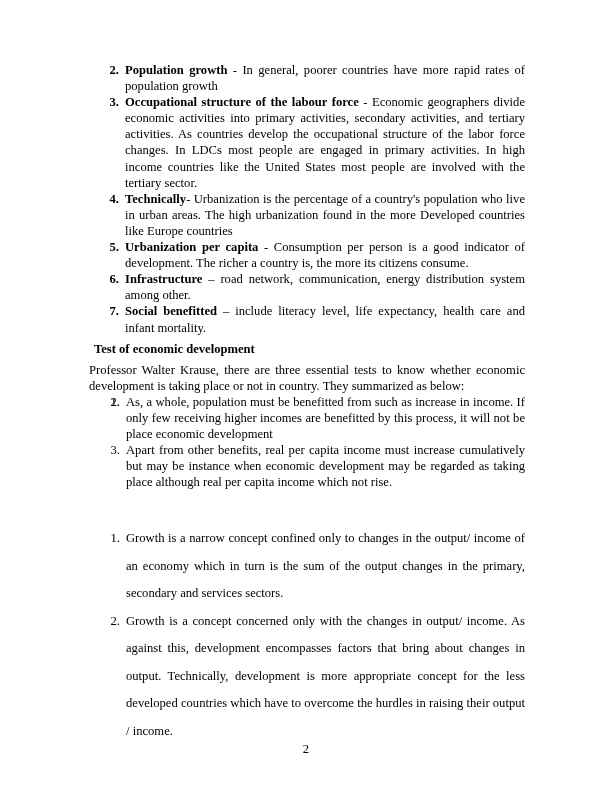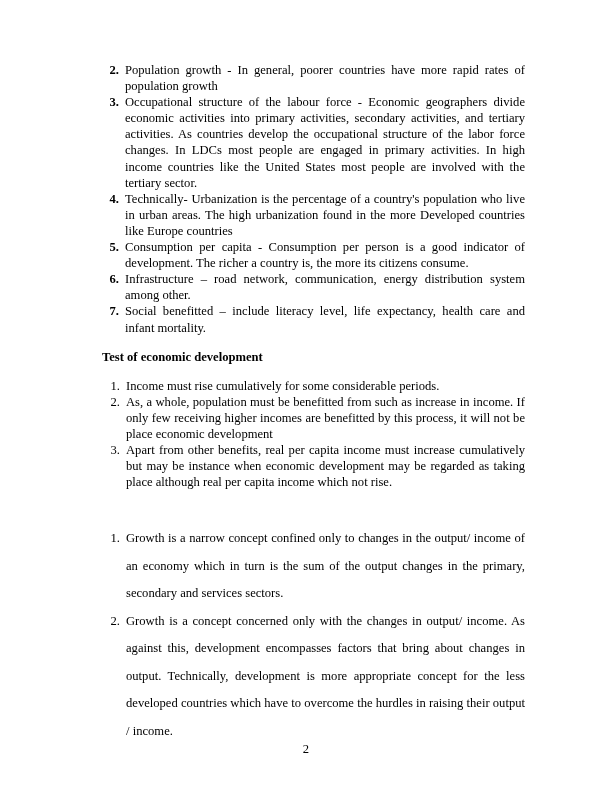--- a/index.html
+++ b/index.html
@@ -40,21 +40,21 @@
     text-justify: inter-word;
     margin: 0;
     hyphens: none;
   }
 
   .heading {
     font-size: 12.6px;
     line-height: 16.1px;
     font-weight: bold;
     text-align: left;
-    margin: 13px;
+    margin: 5px;
   }
 
   
   ol.tight-list {
     list-style: none;
     margin: 0;
     padding: 0;
   }
   ol.tight-list > li {
     position: relative;
@@ -69,21 +69,21 @@
     position: absolute;
     left: 18px;
     top: 0;
     font-weight: bold;
     text-align: right;
     width: 12px;
     font-size: 12.6px;
     line-height: 16.1px;
   }
   ol.tight-list > li .term {
-    font-weight: normal;
+    font-weight: bold;
   }
 
   
   ol.test-list {
     list-style: none;
     margin: 0;
     padding: 0;
   }
   ol.test-list > li {
     position: relative;
@@ -168,39 +168,40 @@
 
       <li>
         <span class="num">3.</span><span class="term">Occupational structure of the labour force</span><span> - </span><span>Economic geographers divide economic activities into primary activities, secondary activities, and tertiary activities. As countries develop the occupational structure of the labor force changes. In LDCs most people are engaged in primary activities. In high income countries like the United States most people are involved with the tertiary sector.</span>
       </li>
 
       <li>
         <span class="num">4.</span><span class="term">Technically</span><span>- </span><span>Urbanization is the percentage of a country's population who live in urban areas. The high urbanization found in the more Developed countries like Europe countries</span>
       </li>
 
       <li>
-        <span class="num">5.</span><span class="term">Consumption per capita</span><span> - </span><span>Consumption per person is a good indicator of development. The richer a country is, the more its citizens consume.</span>
+        <span class="num">5.</span><span class="term">Urbanization per capita</span><span> - </span><span>Consumption per person is a good indicator of development. The richer a country is, the more its citizens consume.</span>
       </li>
 
       <li>
         <span class="num">6.</span><span class="term">Infrastructure</span><span> – </span><span>road network, communication, energy distribution system among other.</span>
       </li>
 
       <li>
         <span class="num">7.</span><span class="term">Social benefitted</span><span> – </span><span>include literacy level, life expectancy, health care and infant mortality.</span>
       </li>
 
     </ol>
 
     <p class="heading">Test of economic development</p>
 
+    <p class="para">Professor Walter Krause, there are three essential tests to know whether economic development is taking place or not in country. They summarized as below:</p>
 
     <ol class="test-list">
       <li>
-        <span class="num">1.</span><span>Income must rise cumulatively for some considerable periods.</span>
+        <span class="num">1.</span>
       </li>
       <li>
         <span class="num">2.</span><span>As, a whole, population must be benefitted from such as increase in income. If only few receiving higher incomes are benefitted by this process, it will not be place economic development</span>
       </li>
       <li>
         <span class="num">3.</span><span>Apart from other benefits, real per capita income must increase cumulatively but may be instance when economic development may be regarded as taking place although real per capita income which not rise.</span>
       </li>
     </ol>
 
     <div class="gap-before-diff"></div>

